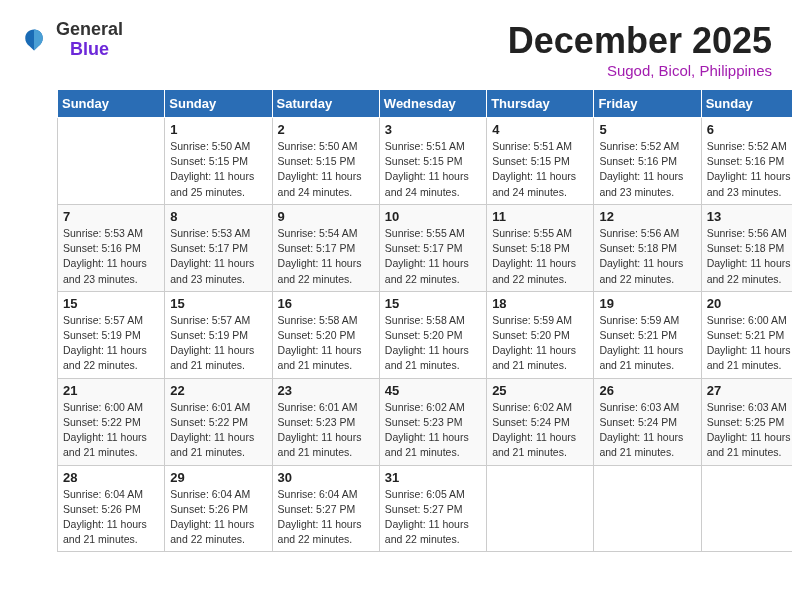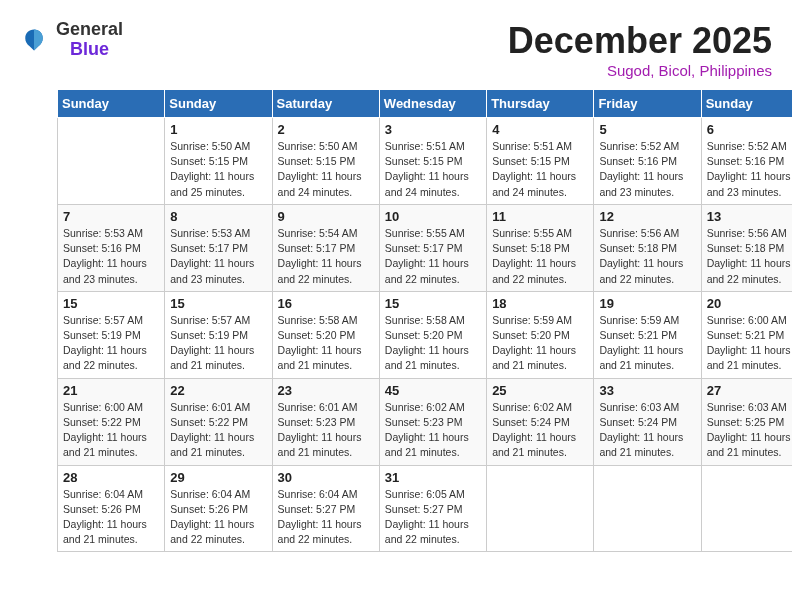--- a/index.html
+++ b/index.html
@@ -219,21 +219,21 @@
         </td>
         <td>
           <div class="day-num">45</div>
           <div class="day-info">Sunrise: 6:02 AM<br>Sunset: 5:23 PM<br>Daylight: 11 hours<br>and 21 minutes.</div>
         </td>
         <td>
           <div class="day-num">25</div>
           <div class="day-info">Sunrise: 6:02 AM<br>Sunset: 5:24 PM<br>Daylight: 11 hours<br>and 21 minutes.</div>
         </td>
         <td>
-          <div class="day-num">33</div>
+          <div class="day-num">26</div>
           <div class="day-info">Sunrise: 6:03 AM<br>Sunset: 5:24 PM<br>Daylight: 11 hours<br>and 21 minutes.</div>
         </td>
         <td>
           <div class="day-num">27</div>
           <div class="day-info">Sunrise: 6:03 AM<br>Sunset: 5:25 PM<br>Daylight: 11 hours<br>and 21 minutes.</div>
         </td>
       </tr>
       <tr>
         <td>
           <div class="day-num">28</div>

